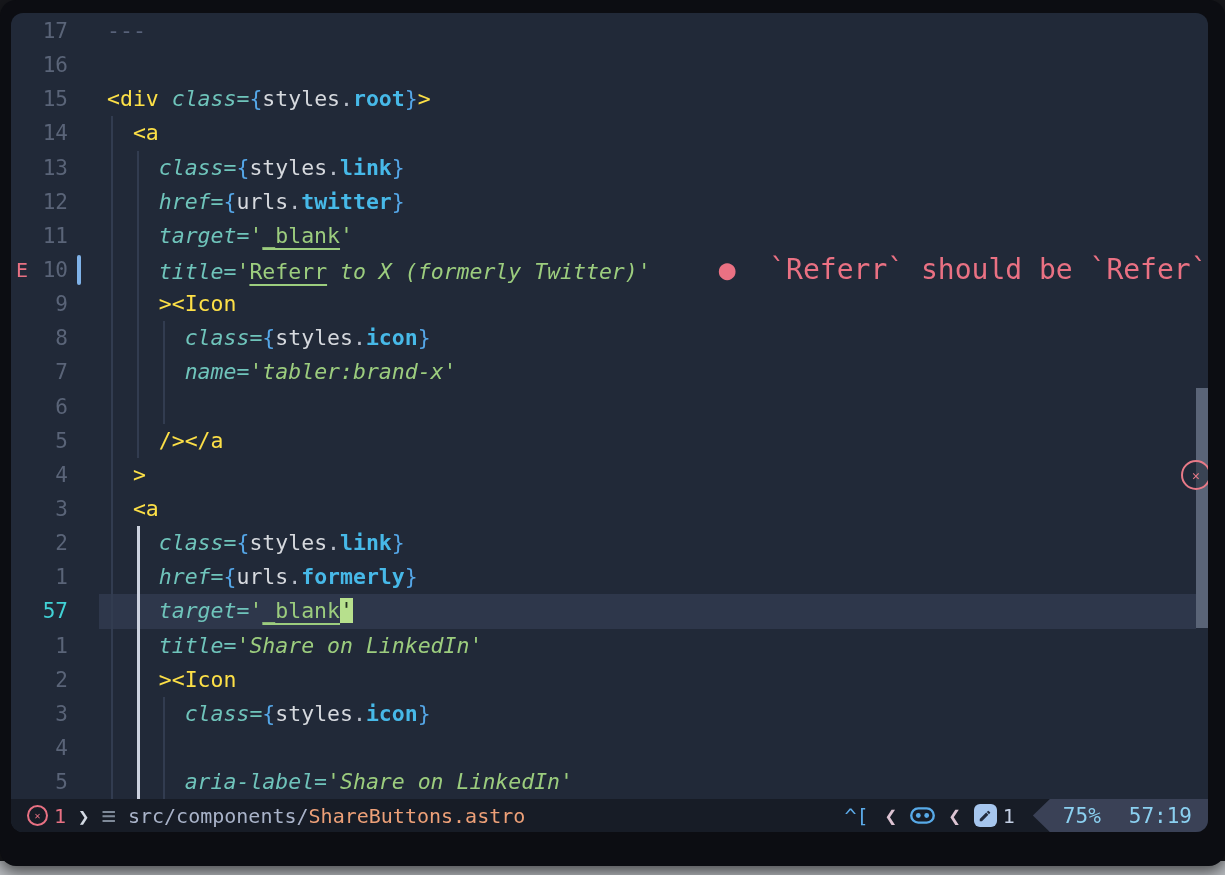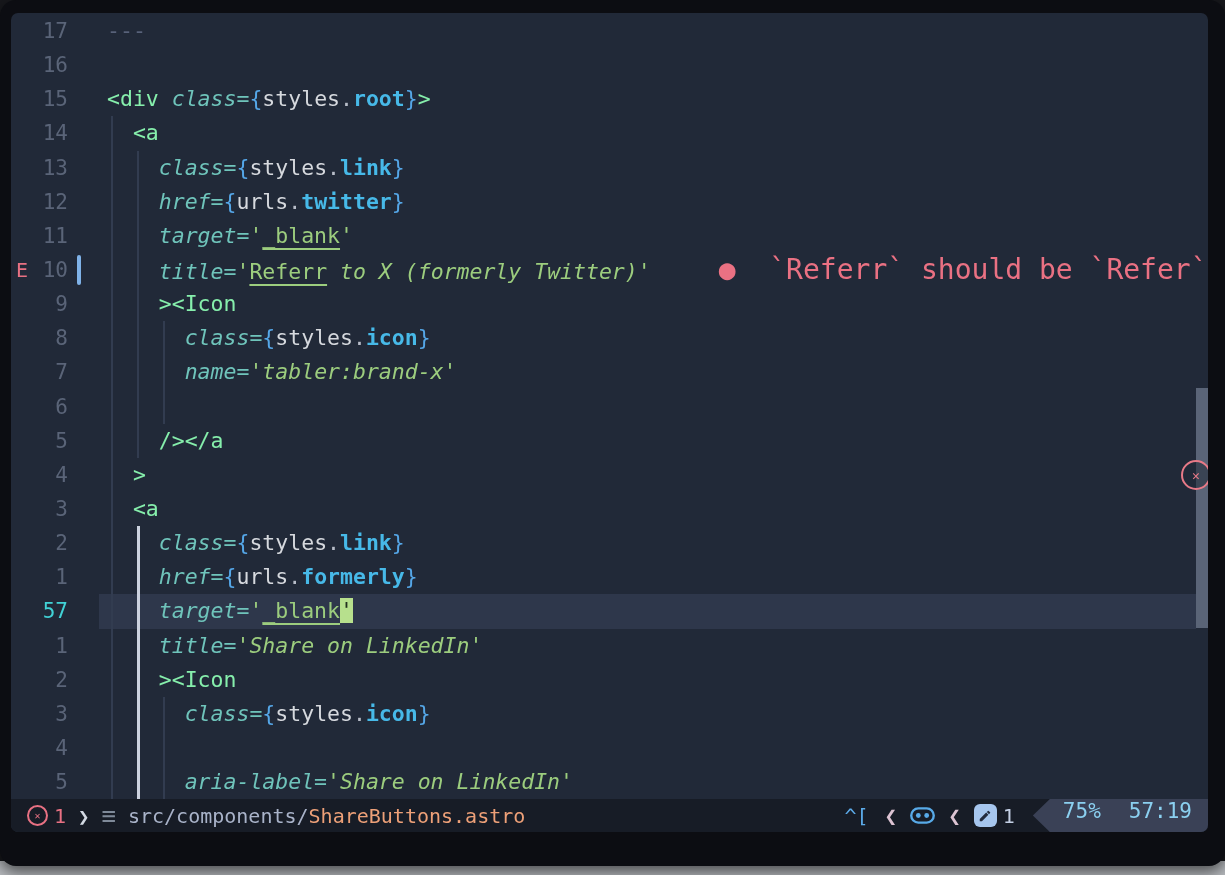--- a/index.html
+++ b/index.html
@@ -9,36 +9,36 @@
     font-family:"DejaVu Sans Mono","Liberation Mono",monospace;
   }
   .bottom-strip{position:absolute;left:0;right:0;bottom:0;height:14px;background:#b9bcc0;}
   .window{
     position:absolute;left:0;top:0;width:1225px;height:866px;
     background:#0c0d12;border-radius:16px;
     box-shadow:0 6px 16px rgba(0,0,0,0.6);
   }
   .editor{
     position:absolute;left:11px;top:13px;width:1197px;height:819px;
-    background:#212938;border-radius:7px;overflow:hidden;
+    background:#212938;border-radius:12px;overflow:hidden;
   }
   .rows{position:absolute;left:0;top:1px;right:0;}
   .row{position:relative;height:34.15px;font-size:21.5px;}
   .row.cur::before{
     content:"";position:absolute;left:88px;right:12px;top:0;bottom:0;
     background:#2e374b;
   }
   .sign{position:absolute;left:5px;top:0;line-height:34.15px;color:#e87183;font-size:20px;}
   .lnum{position:absolute;left:0;top:0;width:57px;text-align:right;line-height:34.15px;color:#5a6478;font-size:21px;}
   .row.cur .lnum{color:#41d2d6;}
   .gitbar{position:absolute;left:66px;top:2px;width:4px;height:30px;border-radius:2px;background:#7fb2e8;}
   pre.code{position:absolute;left:96px;top:0;margin:0;line-height:34.15px;white-space:pre;}
   .sg-plain{color:#c4ccda;}
   .sg-cmt{color:#58627a;}
-  .sg-tag{color:#86efac;}
+  .sg-tag{color:#fde047;}
   .sg-brace{color:#55a7e8;}
   .sg-attr{color:#6fc4bb;font-style:italic;}
   .sg-obj{color:#d6d9de;}
   .sg-dot{color:#b8bdc9;}
   .sg-prop{color:#47b9e8;font-weight:bold;}
   .sg-str{color:#9ccd7e;font-style:italic;}
   .sg-strU{color:#9ccd7e;text-decoration:underline;text-decoration-thickness:2px;text-underline-offset:5px;margin-top:13px;}
   .sg-cursor{background:#b7e08d;color:#22301e;font-style:italic;}
   .sg-diag{color:#ea7183;margin-left:68px;font-style:normal;font-size:28px;}
   .guide{position:absolute;width:2px;background:#323c50;}
@@ -69,21 +69,21 @@
   .sb-right{display:flex;align-items:center;height:100%;}
   .sb-mode{color:#5caae8;margin-right:16px;}
   .sb-sep{color:#dcc3d2;font-size:21px;margin-right:13px;}
   .sb-copilot{margin-right:13px;display:flex;align-items:center;}
   .sb-badge{
     width:23px;height:23px;border-radius:6px;background:#a6c6ee;
     display:flex;align-items:center;justify-content:center;margin-right:6px;
   }
   .sb-badge-count{color:#c3cfe4;margin-right:18px;}
   .sb-segment{
-    height:33px;background:#3a4156;display:flex;gap:28px;
+    height:33px;background:#3a4156;display:flex;align-items:center;gap:28px;
     padding:0 16px 0 30px;color:#8bd0f0;font-size:21px;
     clip-path:polygon(17px 0,100% 0,100% 100%,17px 100%,0 50%);
   }
 </style>
 </head>
 <body>
 
 <div class="bottom-strip"></div>
 
 <div class="window">

